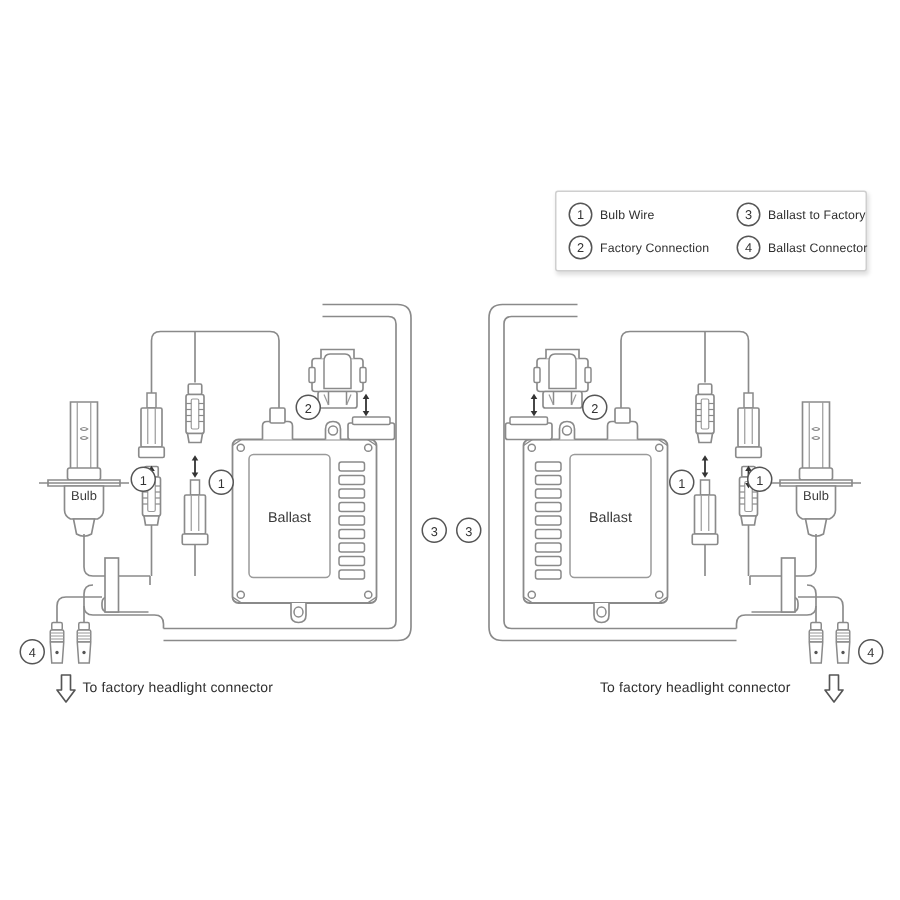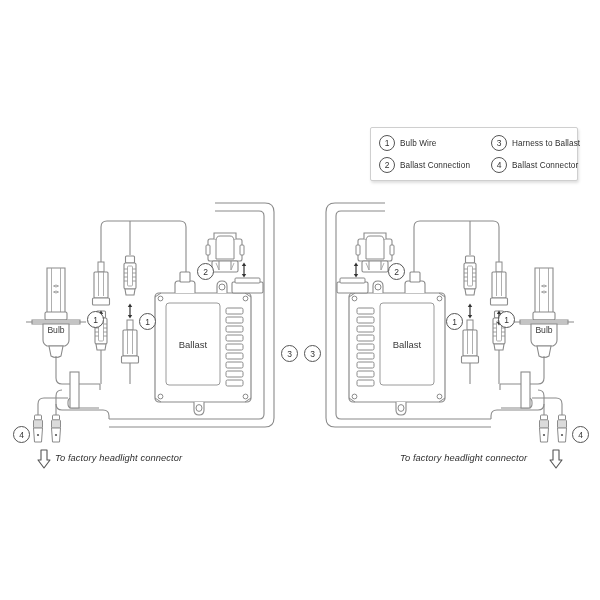--- a/index.html
+++ b/index.html
@@ -13,21 +13,21 @@
      box-shadow:1px 2px 3px rgba(0,0,0,.13);}
   .legend-grid{position:absolute;inset:0;display:grid;
      grid-template-columns:112px 94px;grid-template-rows:1fr 1fr;
      align-items:center;padding:4px 0 4px 8px;box-sizing:border-box;}
   .legend-item{display:flex;align-items:center;gap:5px;}
   .legend-num{width:14px;height:14px;border:1px solid #555;border-radius:50%;
      display:flex;align-items:center;justify-content:center;
      font-size:8.5px;color:#333;flex:0 0 auto;}
   .legend-text{font-size:8.2px;color:#2f2f2f;white-space:nowrap;letter-spacing:.1px;}
 
-  .cap{position:absolute;font-size:9.3px;color:#2f2f2f;white-space:nowrap;letter-spacing:.1px;font-style:italic;}
+  .cap{position:absolute;font-size:9.3px;color:#2f2f2f;white-space:nowrap;letter-spacing:.1px;}
   .cap-l{left:55px;top:453px;}
   .cap-r{left:400px;top:453px;}
 
   .marker{position:absolute;width:15px;height:15px;border:1px solid #555;
      border-radius:50%;display:flex;align-items:center;justify-content:center;
      font-size:8.5px;color:#333;background:#fff;}
 </style>
 </head>
 <body>
 
@@ -275,25 +275,25 @@
 </svg>
 
 <div class="legend-box">
   <div class="legend-grid">
     <div class="legend-item">
       <span class="legend-num">1</span>
       <span class="legend-text">Bulb Wire</span>
     </div>
     <div class="legend-item">
       <span class="legend-num">3</span>
-      <span class="legend-text">Harness to Ballast</span>
+      <span class="legend-text">Ballast to Factory</span>
     </div>
     <div class="legend-item">
       <span class="legend-num">2</span>
-      <span class="legend-text">Ballast Connection</span>
+      <span class="legend-text">Factory Connection</span>
     </div>
     <div class="legend-item">
       <span class="legend-num">4</span>
       <span class="legend-text">Ballast Connector</span>
     </div>
   </div>
 </div>
 
 <div class="marker" style="left:87px;top:311px;">1</div>
 <div class="marker" style="left:139px;top:313px;">1</div>

